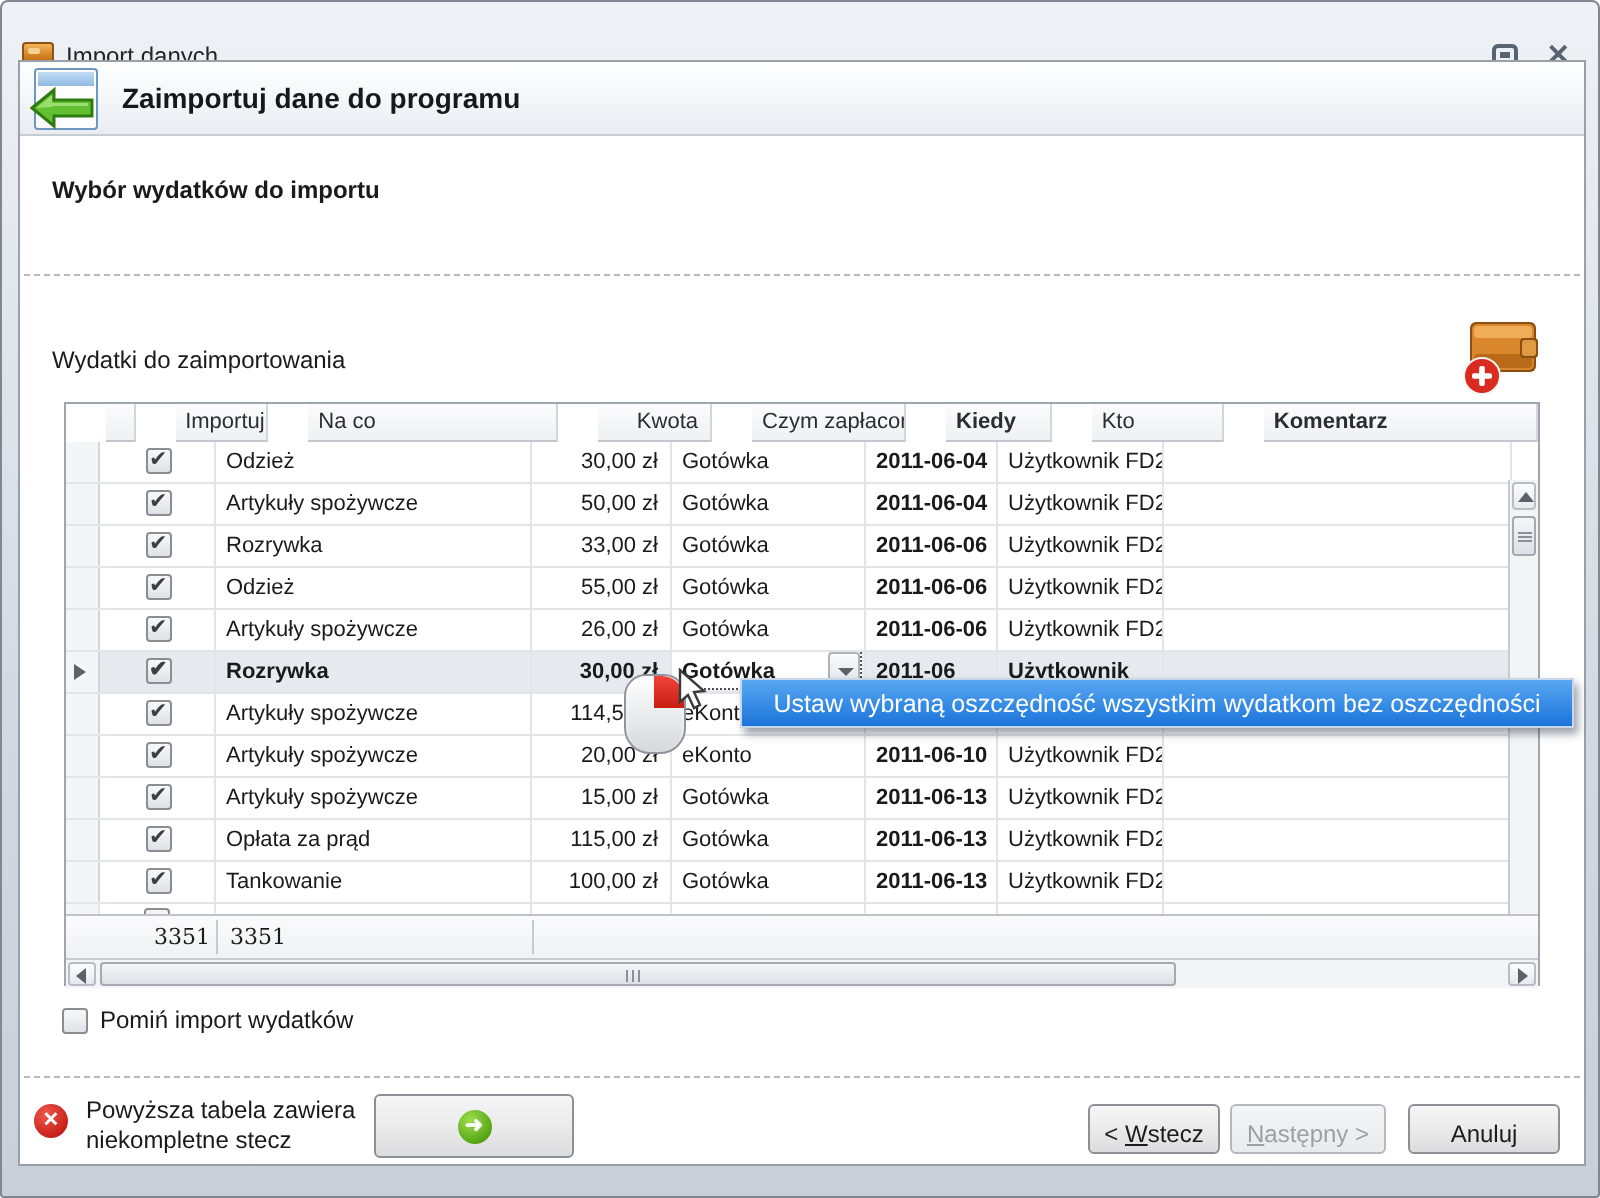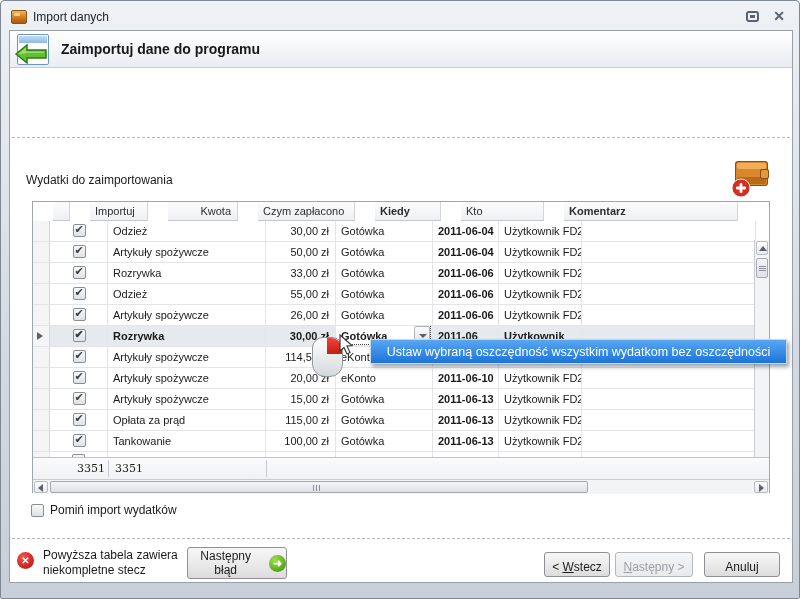--- a/index.html
+++ b/index.html
@@ -4,21 +4,21 @@
 <style>
   * { margin:0; padding:0; box-sizing:border-box; }
   html,body { width:800px; height:599px; }
   body { font-family:"Liberation Sans", sans-serif; font-size:12px; color:#1a1a1a; background:#fff; }
 
   .window { position:relative; width:800px; height:599px;
     background:linear-gradient(#eef1f5,#d2d9e2 60%,#c8cfd9);
     border:1px solid #7f8792; border-radius:4px 4px 2px 2px; overflow:hidden; }
 
   
-  .titlebar { position:absolute; left:0; top:1px; right:0; height:29px; display:flex; align-items:center; }
+  .titlebar { position:absolute; left:0; top:12px; right:0; height:29px; display:flex; align-items:center; }
   .app-icon { width:16px; height:14px; margin:0 6px 0 10px;
     background:linear-gradient(#f2b45a,#d07b1e 55%,#a85c10);
     border:1px solid #8a5512; border-radius:2px; position:relative; }
   .app-icon::after{ content:""; position:absolute; left:2px; top:2px; right:6px; height:3px;
     background:#f6d08a; border-radius:1px; }
   .title-text { font-size:12px; color:#20252c; }
   .win-controls { margin-left:auto; display:flex; gap:14px; padding-right:14px; align-items:center; }
   .btn-minbox { width:13px; height:11px; border:2px solid #596270; border-radius:3px; position:relative; }
   .btn-minbox::after{ content:""; position:absolute; left:2px; top:2px; width:5px; height:3px; background:#596270; }
   .btn-close { font-size:14px; font-weight:bold; color:#596270; line-height:11px; }
@@ -166,40 +166,42 @@
       <div class="wizard-icon">
         <div class="wtop"></div>
         <svg width="36" height="22" viewBox="0 0 36 22">
           <polygon points="2,11 13,2 13,7 32,7 32,15 13,15 13,20" fill="#63c032" stroke="#2e7b10" stroke-width="1.5"></polygon>
           <polygon points="4,11 12,4.5 12,8.5 30,8.5 30,10 12,10 12,10.5 5,11" fill="#a8e47e" opacity="0.8"></polygon>
         </svg>
       </div>
       <div class="wizard-title">Zaimportuj dane do programu</div>
     </div>
 
+    <div class="section-title">Wybór wydatków do importu</div>
     <div class="dashed-sep sep1"></div>
 
     <div class="table-label">Wydatki do zaimportowania</div>
 
     <svg class="wallet" viewBox="0 0 44 44">
       <rect x="6" y="4" width="33" height="25" rx="3" fill="#8a4e10"></rect>
       <rect x="7" y="5" width="31" height="23" rx="2.5" fill="#d9862c"></rect>
       <rect x="8" y="6" width="29" height="6" rx="2" fill="#f0ae58"></rect>
       <rect x="8" y="20" width="29" height="7" rx="2" fill="#b96a18"></rect>
       <rect x="31" y="12" width="9" height="10" rx="2" fill="#8a4e10"></rect>
       <rect x="32" y="13" width="7" height="8" rx="1.5" fill="#e09a42"></rect>
       <circle cx="12" cy="31" r="9" fill="#d92c20" stroke="#f4f4f4" stroke-width="1"></circle>
       <rect x="10.6" y="26" width="2.8" height="10" rx="1" fill="#fff"></rect>
       <rect x="7" y="29.6" width="10" height="2.8" rx="1" fill="#fff"></rect>
     </svg>
 
     <div class="grid">
       <div class="grid-header">
           <div class="gh c0"></div>
           <div class="gh c1">Importuj</div>
+          <div class="gh c2">Na co</div>
           <div class="gh c3">Kwota</div>
           <div class="gh c4">Czym zapłacono</div>
           <div class="gh c5">Kiedy</div>
           <div class="gh c6">Kto</div>
           <div class="gh c7">Komentarz</div>
         </div>
       <div class="grid-rows">
         <div class="gr">
             <div class="gc c0 rowhead"></div>
             <div class="gc c1 cellcb">
@@ -395,21 +397,20 @@
 
     <div class="errorrow">
       <div class="err-icon">✕</div>
       <div class="err-text">
         <div>Powyższa tabela zawiera</div>
         <div>niekompletne stecz</div>
       </div>
     </div>
 
     <button class="btn nextbug">
-      <span>Następny błąd</span>
       <span class="go-icon">➜</span>
     </button>
 
     <button class="btn navbtn back"><span>&lt; </span><span class="u">W</span><span>stecz</span></button>
     <button class="btn navbtn next" disabled=""><span></span><span class="u">N</span><span>astępny &gt;</span></button>
     <button class="btn navbtn cancel"><span>Anuluj</span></button>
 
   </div>
 </div>
 

